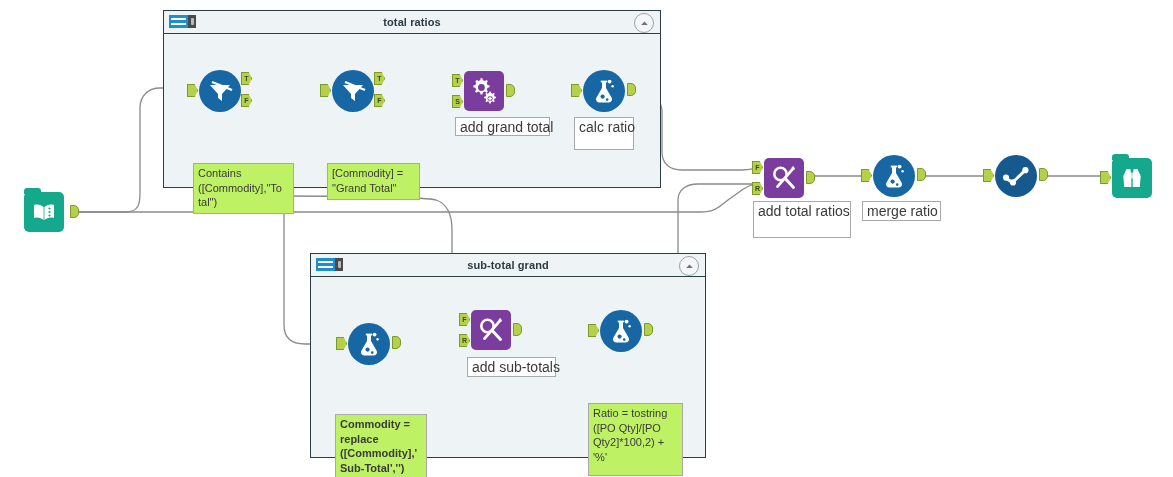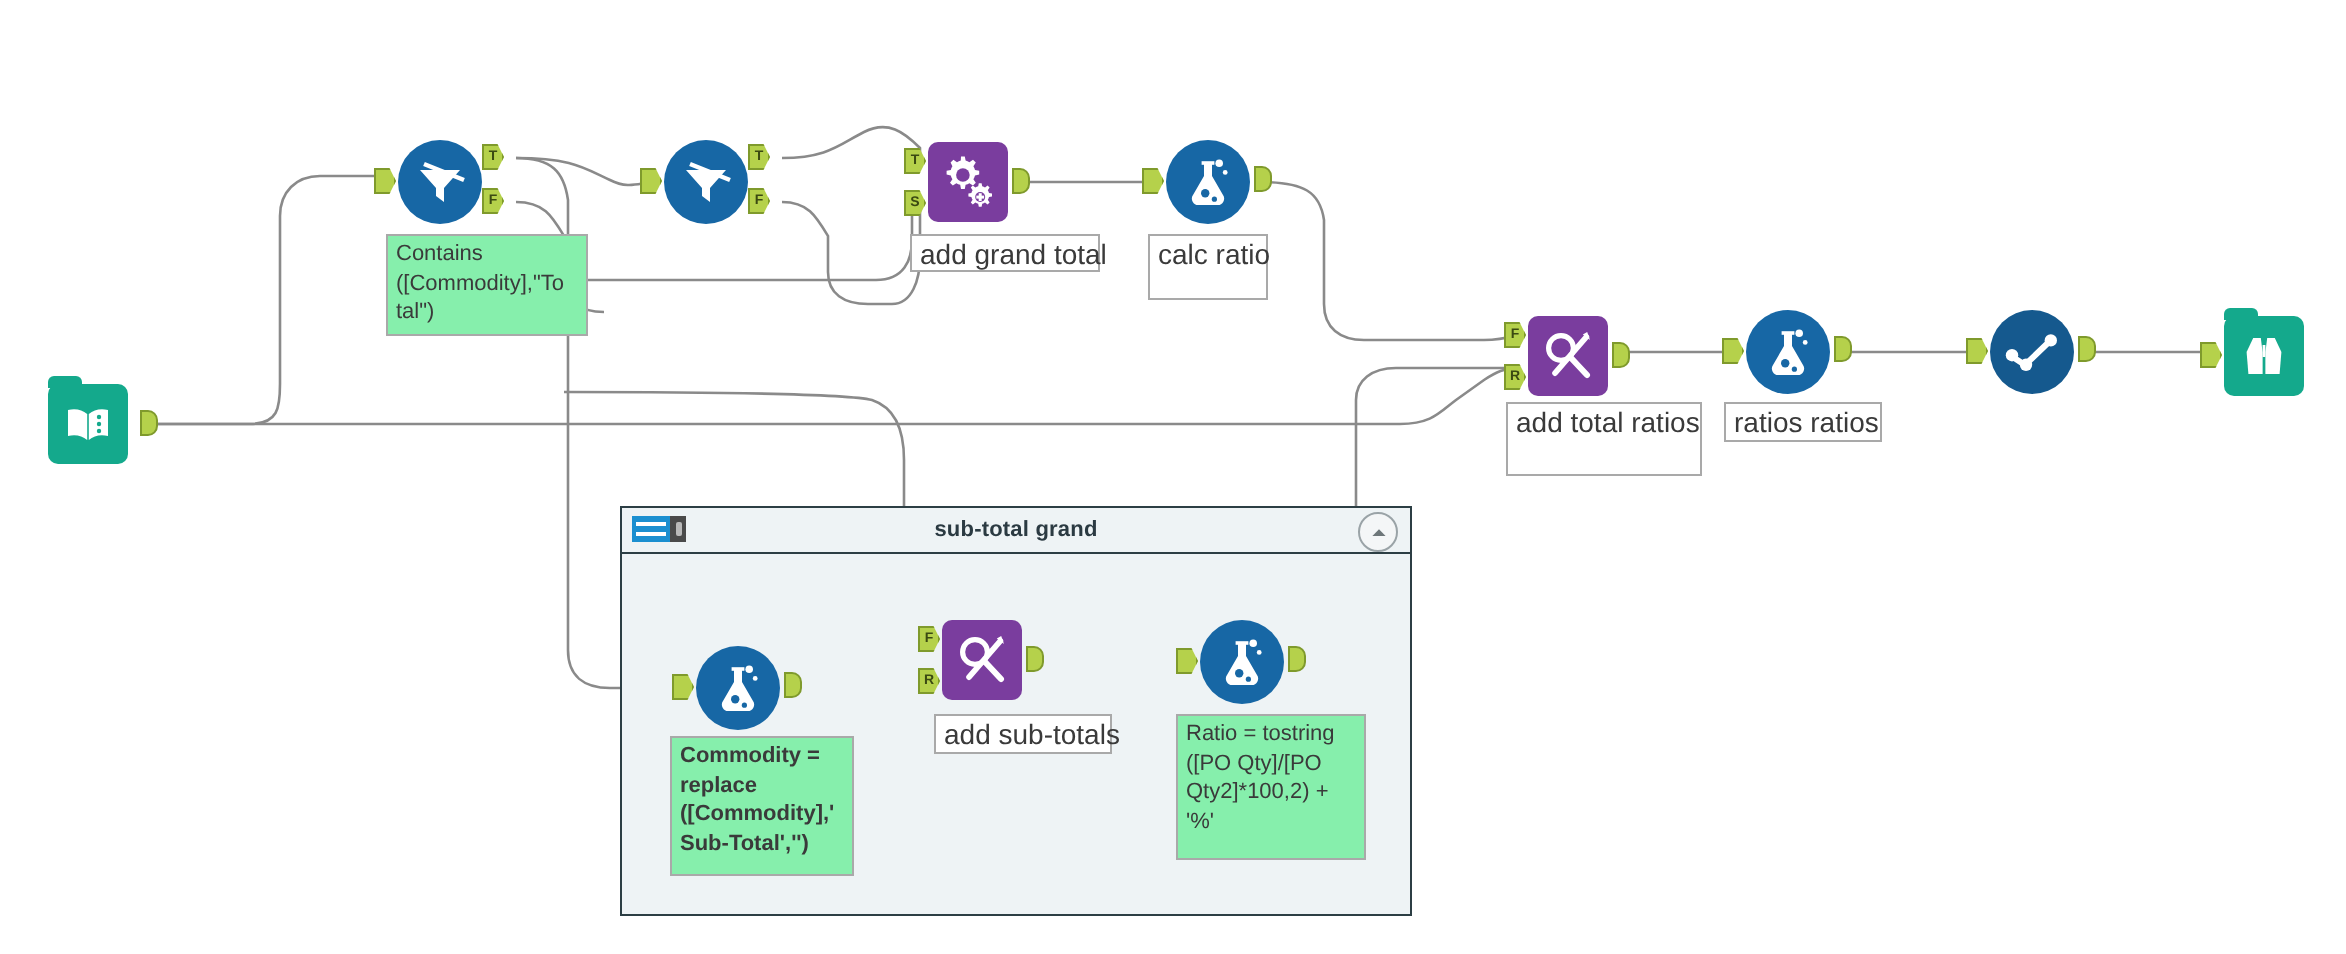--- a/index.html
+++ b/index.html
@@ -34,23 +34,23 @@
 
   
   .anchor{position:absolute;width:11px;height:13px;background:#b5d14b;border:1px solid #7f9a2c;
      box-sizing:border-box;font-size:7px;font-weight:bold;color:#3b4a12;line-height:11px;text-align:center;}
   .anchor.plain{width:9px;height:13px;border-radius:0 5px 5px 0;}
   .anchor.in{clip-path:polygon(0 0,70% 0,100% 50%,70% 100%,0 100%);}
 
   
   .label-box{position:absolute;background:#ffffff;border:1px solid #a9a9a9;
      font-size:14px;color:#3a3a3a;padding:2px 4px;box-sizing:border-box;line-height:14px;white-space:nowrap;}
-  .anno-box{position:absolute;background:#86efac;border:1px solid #a9a9a9;
+  .anno-box{position:absolute;background:#bef264;border:1px solid #a9a9a9;
      font-size:11px;color:#3a3a3a;padding:2px 4px;box-sizing:border-box;line-height:14.5px;
-     white-space:pre-wrap;word-break:break-all;}
+     white-space:pre-wrap;word-break:break-all;margin-top:46px;}
 </style>
 </head>
 <body>
 
 <div id="canvas">
 
   <svg id="wires" viewBox="0 0 1173 477">
     <g fill="none" stroke="#8a8a8a" stroke-width="1.3">
 
       <path d="M76,212 L125,212 C139,212 140,204 140,192 L140,108 C140,96 148,88 160,88 L195,88"></path>
@@ -82,20 +82,34 @@
       <path d="M647,331 C668,331 676,326 678,312 L678,200 C678,190 686,184 698,184 L744,184 C752,184 756,184 760,184"></path>
 
       <path d="M812,176 L869,176"></path>
 
       <path d="M924,176 L991,176"></path>
 
       <path d="M1046,176 L1108,176"></path>
     </g>
   </svg>
 
+  <div class="container" style="left:163px;top:10px;width:498px;height:178px;">
+    <div class="container-header">
+      <span class="ctr-icon">
+        <span class="bars"></span>
+          <span class="knob"></span>
+      </span>
+      <span class="container-title">total ratios</span>
+      <span class="collapse-btn">
+        <svg width="11" height="11" viewBox="0 0 11 11">
+            <path d="M2.2 7 L5.5 3.6 L8.8 7 Z" fill="#6d7679"></path>
+          </svg>
+      </span>
+    </div>
+  </div>
 
   <div class="container" style="left:310px;top:253px;width:396px;height:205px;">
     <div class="container-header">
       <span class="ctr-icon">
         <span class="bars"></span>
           <span class="knob"></span>
       </span>
       <span class="container-title">sub-total grand</span>
       <span class="collapse-btn">
         <svg width="11" height="11" viewBox="0 0 11 11">
@@ -271,25 +285,27 @@
         <path d="M18.4 3 L14.6 3 L13.7 10 L13.7 21 L20.8 21 L21.7 10 Z" fill="#ffffff"></path>
         <rect x="12.3" y="6.5" width="1.4" height="6" fill="#ffffff"></rect>
       </svg>
     </div>
   </div>
 
   <div class="label-box" style="left:455px;top:117px;width:95px;height:19px;">add grand total</div>
   <div class="label-box" style="left:574px;top:117px;width:60px;height:33px;">calc ratio</div>
   <div class="label-box" style="left:467px;top:357px;width:89px;height:20px;">add sub-totals</div>
   <div class="label-box" style="left:753px;top:201px;width:98px;height:37px;">add total ratios</div>
-  <div class="label-box" style="left:862px;top:201px;width:79px;height:20px;">ratios ratios</div>
+  <div class="label-box" style="left:862px;top:201px;width:79px;height:20px;">merge ratio</div>
 
   <div class="anno-box" style="left:193px;top:117px;width:101px;height:51px;">Contains
 ([Commodity],"To
 tal")</div>
+  <div class="anno-box" style="left:327px;top:117px;width:93px;height:37px;">[Commodity] =
+"Grand Total"</div>
   <div class="anno-box" style="left:335px;top:368px;width:92px;height:70px;font-weight:bold;">Commodity =
 replace
 ([Commodity],'
 Sub-Total','')</div>
   <div class="anno-box" style="left:588px;top:357px;width:95px;height:73px;">Ratio = tostring
 ([PO Qty]/[PO
 Qty2]*100,2) +
 '%'</div>
 
 </div>

